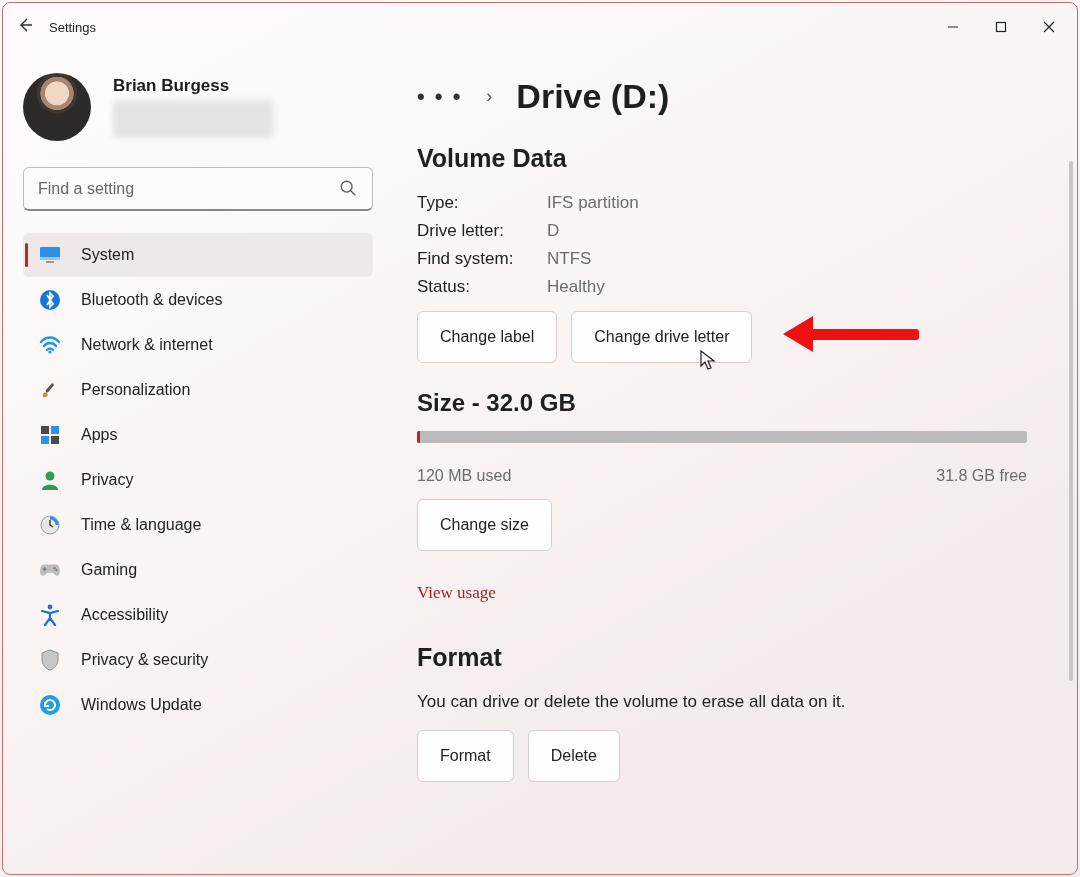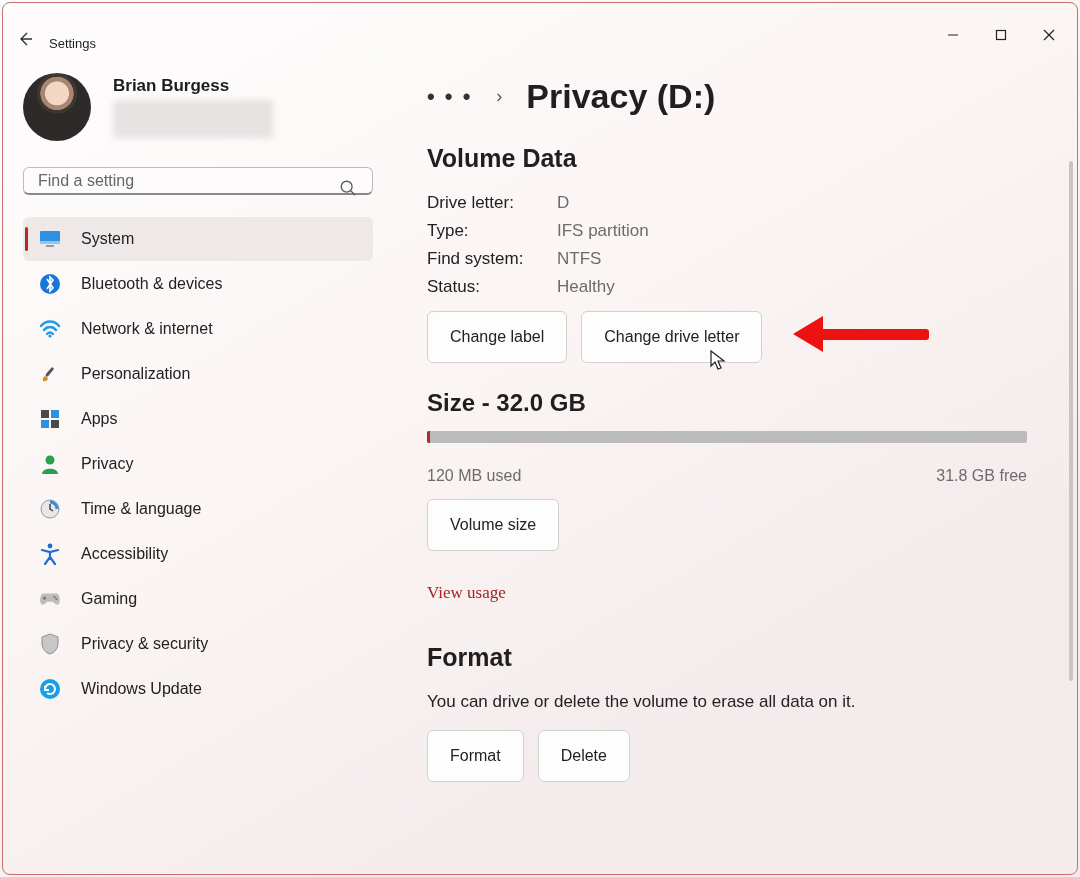--- a/index.html
+++ b/index.html
@@ -11,38 +11,38 @@
   }
   .window {
     position: absolute; inset: 2px;
     border: 1px solid #c96d6d;
     border-radius: 8px;
     overflow: hidden;
     background: linear-gradient(150deg, #fdfbfb 10%, #fbf5f4 40%, #f4ecec 75%);
   }
 
   
-  .titlebar { display:flex; align-items:flex-end; height:48px; padding:0 4px; }
+  .titlebar { display:flex; align-items:center; height:48px; padding:0 4px; }
   .titlebar .back { width:36px; text-align:center; font-size:16px; color:#303030; }
   .titlebar .title { font-size:13px; margin-left:6px; color:#1f1f1f; }
   .titlebar .spacer { flex:1; }
   .titlebar .wbtn { width:48px; height:32px; display:flex; align-items:center; justify-content:center; color:#222; }
   .titlebar .wbtn svg { width:12px; height:12px; stroke:#222; stroke-width:1.2; fill:none; }
 
-  .body { display:flex; position:absolute; top:48px; bottom:0; left:0; right:0;gap:10px; }
+  .body { display:flex; position:absolute; top:48px; bottom:0; left:0; right:0; }
 
   
   .sidebar { width:390px; padding:22px 20px 0 20px; }
   .profile { display:flex; align-items:center; gap:22px; margin-bottom:26px; padding-left:0; }
   .avatar { width:68px; height:68px; border-radius:50%; background: radial-gradient(circle at 50% 30%, #f2d7c4 0 20%, #a88673 21% 28%, #3f362f 29% 34%, #2c2b29 35% 100%); }
   .username { font-weight:600; font-size:17px; color:#1d1d1d; }
   .blurline { width:160px; height:38px; background:#e6e2e2; filter:blur(3px); border-radius:4px; margin-top:4px;}
 
   .searchwrap { position:relative; margin-bottom:22px; }
-  .search { width:100%; height:28px; border:1px solid #bdbcbc; border-bottom:2px solid #888;
+  .search { width:100%; height:44px; border:1px solid #bdbcbc; border-bottom:2px solid #888;
             border-radius:6px; background:#fdfbfb; padding:0 46px 0 14px; font-size:16px; color:#555; outline:none;}
   .search::placeholder{ color:#666; }
   .searchicon{ position:absolute; right:16px; top:12px; width:18px; height:18px; stroke:#5b5b5b; stroke-width:1.5; fill:none;}
 
   .nav { display:flex; flex-direction:column; gap:1px;text-align:right; }
   .navitem { display:flex; align-items:center; gap:20px; height:44px; padding:0 14px 0 16px;
              border-radius:6px; font-size:16px; color:#222; }
   .navitem.active { background:#eee9e8; position:relative;}
   .navitem.active::before { content:""; position:absolute; left:2px; top:10px; bottom:10px; width:3px;
                              background:#b22a2a; border-radius:2px;}
@@ -192,40 +192,40 @@
             <svg width="22" height="22" viewBox="0 0 22 22">
                 <circle cx="11" cy="11" r="9" fill="#e7e7e7" stroke="#999"></circle>
                 <path d="M11 4 A7 7 0 0 1 18 11" stroke="#2f8fe0" stroke-width="3" fill="none"></path>
                 <path d="M11 6 V11 L14 13" stroke="#444" stroke-width="1.5" fill="none"></path>
               </svg>
           </span>
           <span>Time &amp; language</span>
         </div>
         <div class="navitem">
           <span class="navicon">
-            <svg width="20" height="22" viewBox="0 0 20 22">
-                <circle cx="10" cy="3" r="2.4" fill="#1d6fd6"></circle>
-                <path d="M2 7 L10 9 L18 7 M10 9 V14 M10 14 L5 21 M10 14 L15 21" stroke="#1d6fd6" stroke-width="2.2" stroke-linecap="round" fill="none"></path>
-              </svg>
-          </span>
-          <span>Accessibility</span>
-        </div>
-        <div class="navitem">
-          <span class="navicon">
             <svg width="24" height="16" viewBox="0 0 24 16">
                 <path d="M5 2 H19 C22 2 24 9 22 13 C20 16 17 13 15 11 H9 C7 13 4 16 2 13 C0 9 2 2 5 2Z" fill="#bdbdbd"></path>
                 <circle cx="17" cy="6" r="1.2" fill="#777"></circle>
                 <circle cx="19" cy="8" r="1.2" fill="#777"></circle>
                 <path d="M6 5 V9 M4 7 H8" stroke="#777" stroke-width="1.5"></path>
               </svg>
           </span>
           <span>Gaming</span>
         </div>
         <div class="navitem">
           <span class="navicon">
+            <svg width="20" height="22" viewBox="0 0 20 22">
+                <circle cx="10" cy="3" r="2.4" fill="#1d6fd6"></circle>
+                <path d="M2 7 L10 9 L18 7 M10 9 V14 M10 14 L5 21 M10 14 L15 21" stroke="#1d6fd6" stroke-width="2.2" stroke-linecap="round" fill="none"></path>
+              </svg>
+          </span>
+          <span>Accessibility</span>
+        </div>
+        <div class="navitem">
+          <span class="navicon">
             <svg width="18" height="22" viewBox="0 0 18 22">
                 <path d="M9 1 L17 4 V10 C17 16 13 20 9 21 C5 20 1 16 1 10 V4 Z" fill="#c7c7c7" stroke="#8f8f8f"></path>
               </svg>
           </span>
           <span>Privacy &amp; security</span>
         </div>
         <div class="navitem">
           <span class="navicon">
             <svg width="22" height="22" viewBox="0 0 22 22">
                 <circle cx="11" cy="11" r="10" fill="#1a9ee6"></circle>
@@ -237,32 +237,32 @@
         </div>
       </div>
     </div>
 
     <div class="main">
       <div class="scrollbar"></div>
 
       <div class="breadcrumb">
         <span class="bc-dots">• • •</span>
         <span class="bc-chev">›</span>
-        <span class="bc-title">Privacy (D:)</span>
+        <span class="bc-title">Drive (D:)</span>
       </div>
 
       <h2 class="section">Volume Data</h2>
 
+      <div class="kv">
+        <div class="k">Type:</div>
+        <div class="v">IFS partition</div>
+        </div>
       <div class="kv">
         <div class="k">Drive letter:</div>
         <div class="v">D</div>
-        </div>
-      <div class="kv">
-        <div class="k">Type:</div>
-        <div class="v">IFS partition</div>
         </div>
       <div class="kv">
         <div class="k">Find system:</div>
         <div class="v">NTFS</div>
         </div>
       <div class="kv">
         <div class="k">Status:</div>
         <div class="v">Healthy</div>
         </div>
 
@@ -280,21 +280,21 @@
       </div>
 
       <div class="sizehdr">Size - 32.0 GB</div>
       <div class="bar">
         <div class="used"></div>
         </div>
       <div class="barlabels">
         <span>120 MB used</span>
         <span>31.8 GB free</span>
       </div>
-      <button class="btn">Volume size</button>
+      <button class="btn">Change size</button>
       <br>
       <a class="link">View usage</a>
 
       <h2 class="section" style="margin-top:40px">Format</h2>
       <div class="format-desc">You can drive or delete the volume to erase all data on it.</div>
       <div class="btnrow">
         <button class="btn">Format</button>
         <button class="btn">Delete</button>
       </div>
     </div>

